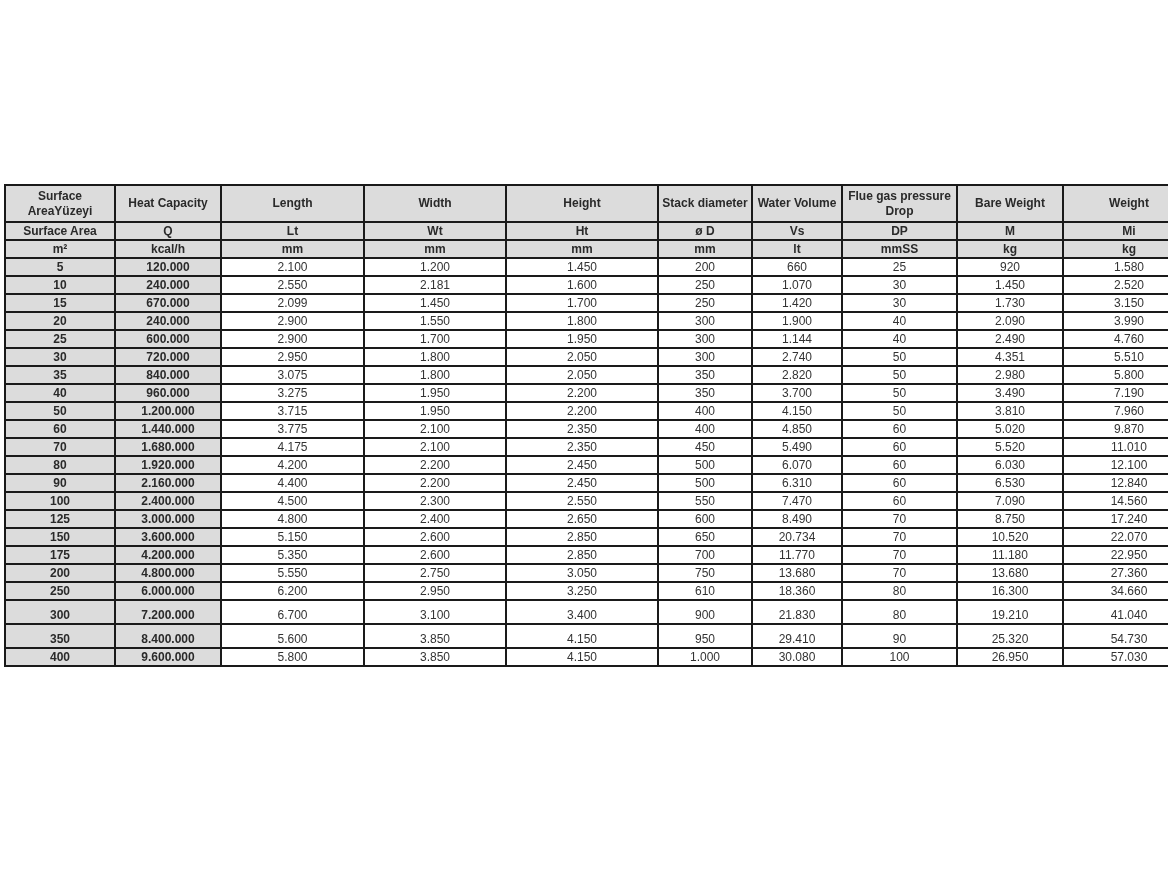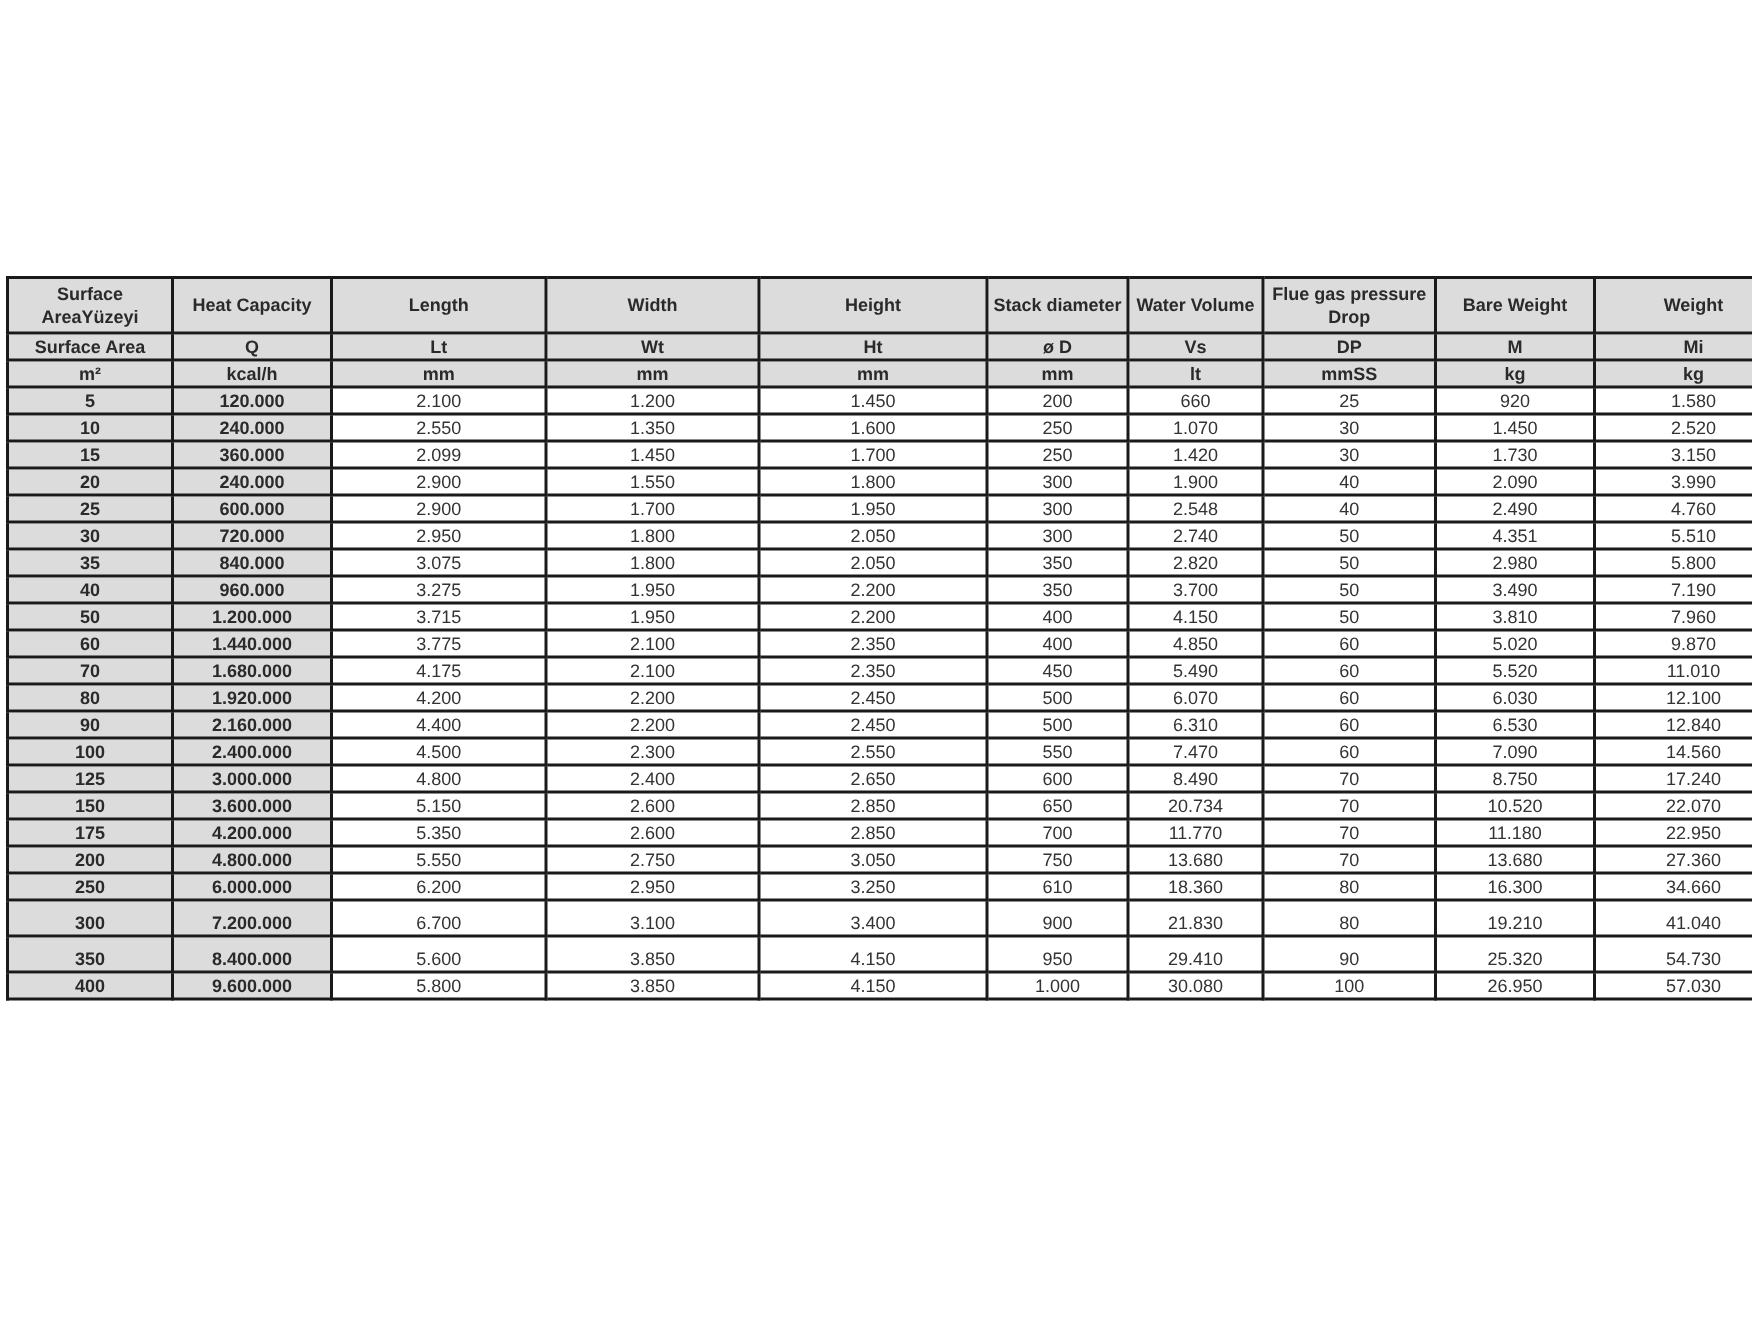--- a/index.html
+++ b/index.html
@@ -80,31 +80,31 @@
           <td>200</td>
           <td>660</td>
           <td>25</td>
           <td>920</td>
           <td>1.580</td>
         </tr>
         <tr>
           <td class="key">10</td>
           <td class="key">240.000</td>
           <td>2.550</td>
-          <td>1.350</td>
+          <td>2.181</td>
           <td>1.600</td>
           <td>250</td>
           <td>1.070</td>
           <td>30</td>
           <td>1.450</td>
           <td>2.520</td>
         </tr>
         <tr>
           <td class="key">15</td>
-          <td class="key">360.000</td>
+          <td class="key">670.000</td>
           <td>2.099</td>
           <td>1.450</td>
           <td>1.700</td>
           <td>250</td>
           <td>1.420</td>
           <td>30</td>
           <td>1.730</td>
           <td>3.150</td>
         </tr>
         <tr>
@@ -119,21 +119,21 @@
           <td>2.090</td>
           <td>3.990</td>
         </tr>
         <tr>
           <td class="key">25</td>
           <td class="key">600.000</td>
           <td>2.900</td>
           <td>1.700</td>
           <td>1.950</td>
           <td>300</td>
-          <td>2.548</td>
+          <td>1.144</td>
           <td>40</td>
           <td>2.490</td>
           <td>4.760</td>
         </tr>
         <tr>
           <td class="key">30</td>
           <td class="key">720.000</td>
           <td>2.950</td>
           <td>1.800</td>
           <td>2.050</td>

